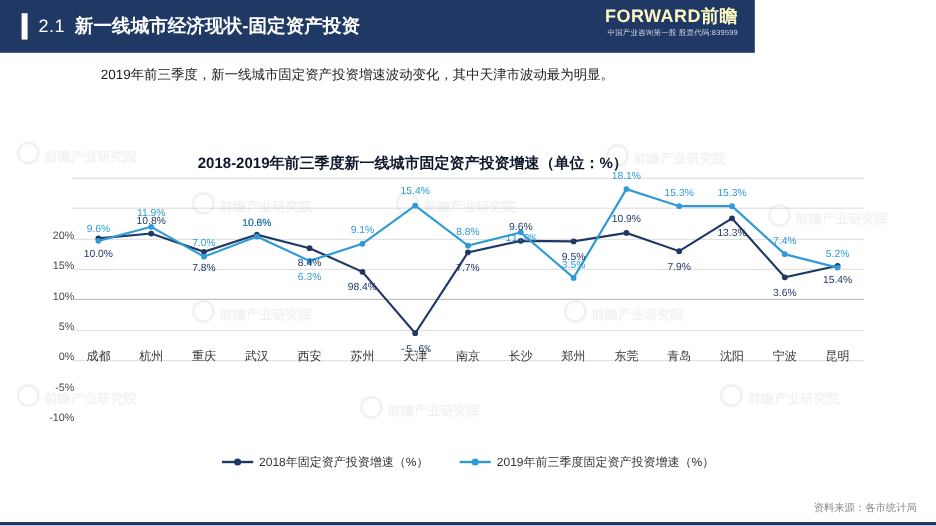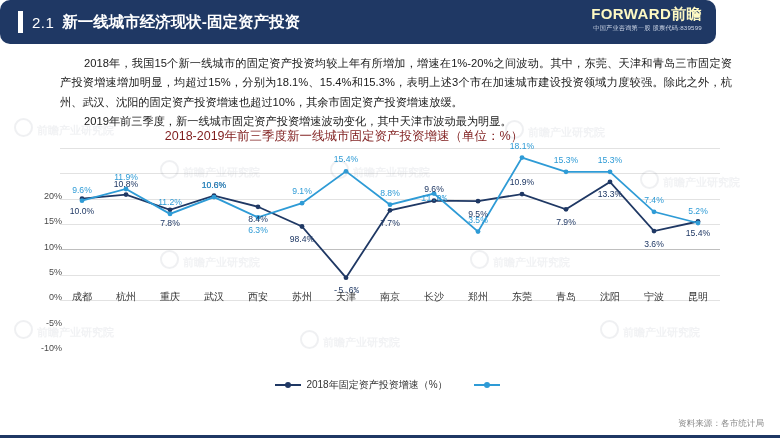--- a/index.html
+++ b/index.html
@@ -5,23 +5,23 @@
   html,body{margin:0;padding:0;}
   body{
     width:780px;height:438px;
     background:#ffffff;
     font-family:"Liberation Sans","DejaVu Sans",sans-serif;
     overflow:hidden;
     position:relative;
   }
   
   .header{
-    position:absolute;left:0;top:0;width:716px;height:44px;
+    position:absolute;left:0;top:0;width:629px;height:44px;
     background:#1f3864;
-    display:flex;align-items:center;border-radius:10px;
+    display:flex;align-items:center;
   }
   .hdr-bar{
     width:5px;height:22px;background:#ffffff;margin-left:18px;margin-right:9px;
   }
   .hdr-num{
     color:#ffffff;font-size:15px;letter-spacing:0.5px;
   }
   .hdr-title{
     color:#ffffff;font-size:15.5px;font-weight:bold;margin-left:8px;
   }
@@ -36,21 +36,21 @@
   }
   
   .para{
     position:absolute;left:60px;top:54px;width:672px;
     font-size:11.2px;color:#1a1a1a;line-height:1.72;text-align:justify;
   }
   .para p{margin:0;text-indent:24px;}
   
   .chart-title{
     position:absolute;left:0;top:128px;width:688px;text-align:center;
-    font-size:12.5px;font-weight:normal;color:#7f1d1d;
+    font-size:12.5px;font-weight:bold;color:#0f172a;
   }
   .plot{
     position:absolute;left:60px;top:148px;width:660px;height:152px;
   }
   .y-axis-labels{
     position:absolute;left:28px;top:142px;width:34px;height:168px;
   }
   .y-lab{
     position:absolute;right:0;font-size:9px;color:#4a4a4a;text-align:right;
     transform:translateY(-50%);
@@ -116,21 +116,20 @@
   <div class="hdr-bar"></div>
   <span class="hdr-num">2.1</span>
   <span class="hdr-title">新一线城市经济现状-固定资产投资</span>
   <div class="brand">
     <div class="brand-main">FORWARD前瞻</div>
     <div class="brand-sub">中国产业咨询第一股  股票代码:839599</div>
   </div>
 </div>
 
 <div class="para">
-  <p>2018年，我国15个新一线城市的固定资产投资均较上年有所增加，增速在1%-20%之间波动。其中，东莞、天津和青岛三市固定资产投资增速增加明显，均超过15%，分别为18.1%、15.4%和15.3%，表明上述3个市在加速城市建设投资领域力度较强。除此之外，杭州、武汉、沈阳的固定资产投资增速也超过10%，其余市固定资产投资增速放缓。</p>
   <p>2019年前三季度，新一线城市固定资产投资增速波动变化，其中天津市波动最为明显。</p>
 </div>
 
 <div class="chart-title">2018-2019年前三季度新一线城市固定资产投资增速（单位：%）</div>
 
 <div class="y-axis-labels">
     <div class="y-lab" style="top: 158px;">-10%</div>
     <div class="y-lab" style="top: 132.667px;">-5%</div>
     <div class="y-lab" style="top: 107.333px;">0%</div>
     <div class="y-lab" style="top: 82px;">5%</div>
@@ -190,21 +189,21 @@
     <div class="dlabel c-2018" style="left: 330px; top: 75.32px;">7.7%</div>
     <div class="dlabel c-2018" style="left: 374px; top: 40.6933px;">9.6%</div>
     <div class="dlabel c-2018" style="left: 418px; top: 66.2px;">9.5%</div>
     <div class="dlabel c-2018" style="left: 462px; top: 34.1067px;">10.9%</div>
     <div class="dlabel c-2018" style="left: 506px; top: 74.3067px;">7.9%</div>
     <div class="dlabel c-2018" style="left: 550px; top: 45.9467px;">13.3%</div>
     <div class="dlabel c-2018" style="left: 594px; top: 96.0933px;">3.6%</div>
     <div class="dlabel c-2018" style="left: 638px; top: 85.4667px;">15.4%</div>
     <div class="dlabel c-2019" style="left: 22px; top: 41.6933px;">9.6%</div>
     <div class="dlabel c-2019" style="left: 66px; top: 29.04px;">11.9%</div>
-    <div class="dlabel c-2019" style="left: 110px; top: 53.8667px;">11.2%</div>
+    <div class="dlabel c-2019" style="left: 110px; top: 53.8667px;">7.0%</div>
     <div class="dlabel c-2019" style="left: 154px; top: 37.1467px;">10.3%</div>
     <div class="dlabel c-2019" style="left: 198px; top: 82.4133px;">6.3%</div>
     <div class="dlabel c-2019" style="left: 242px; top: 43.2267px;">9.1%</div>
     <div class="dlabel c-2019" style="left: 286px; top: 11.3067px;">15.4%</div>
     <div class="dlabel c-2019" style="left: 330px; top: 44.7467px;">8.8%</div>
     <div class="dlabel c-2019" style="left: 374px; top: 51px; font-family: Liberation Mono, monospace;">11.0%</div>
     <div class="dlabel c-2019" style="left: 418px; top: 71.6px;">3.5%</div>
     <div class="dlabel c-2019" style="left: 462px; top: -2.37333px;">18.1%</div>
     <div class="dlabel c-2019" style="left: 506px; top: 11.8133px;">15.3%</div>
     <div class="dlabel c-2019" style="left: 550px; top: 11.8133px;">15.3%</div>
@@ -229,20 +228,21 @@
     <div class="x-lab" style="left: 638px;">昆明</div>
   </div>
 
 <div class="legend">
   <div class="leg-item leg-2018">
     <span class="leg-line"></span>
     <span>2018年固定资产投资增速（%）</span>
   </div>
   <div class="leg-item leg-2019">
     <span class="leg-line"></span>
+    <span>2019年前三季度固定资产投资增速（%）</span>
   </div>
 </div>
 
 <div class="source">资料来源：各市统计局</div>
 <div class="footer-rule"></div>
 
 <div class="wm" style="left: 14px; top: 118px;"><span class="ring"></span>前瞻产业研究院</div>
 <div class="wm" style="left: 160px; top: 160px;"><span class="ring"></span>前瞻产业研究院</div>
 <div class="wm" style="left: 330px; top: 160px;"><span class="ring"></span>前瞻产业研究院</div>
 <div class="wm" style="left: 505px; top: 120px;"><span class="ring"></span>前瞻产业研究院</div>

